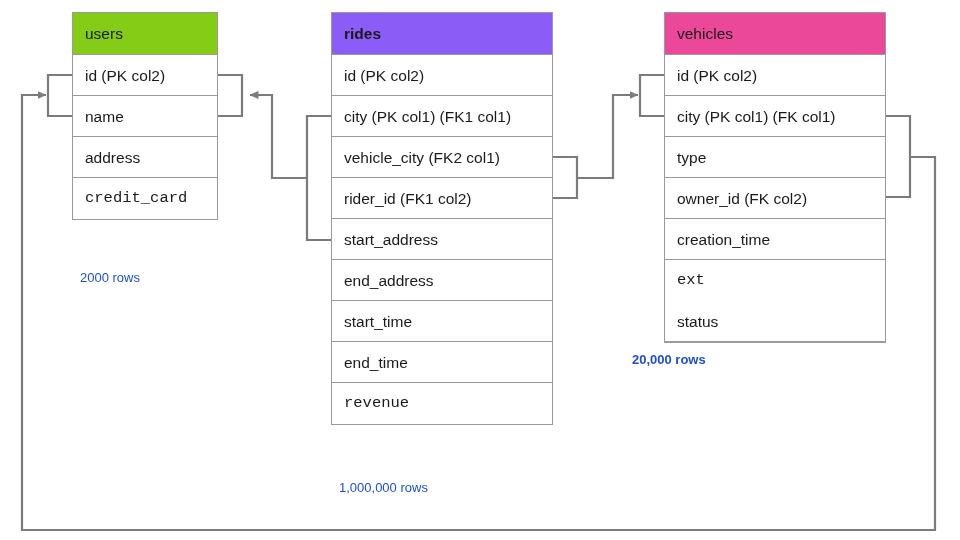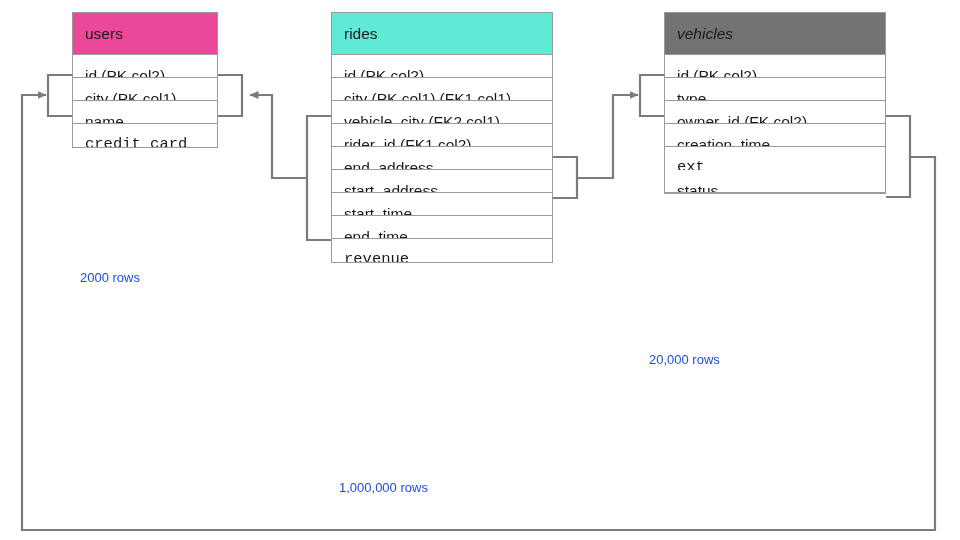--- a/index.html
+++ b/index.html
@@ -35,21 +35,21 @@
     line-height: 42px;
     padding: 0 0 0 12px;
     font-size: 15.5px;
     color: #1a1a1a;
     border-bottom: 1px solid #9a9a9a;
     white-space: nowrap;
     overflow: hidden;
   }
   .table-row {
     box-sizing: border-box;
-    height: 23px;
+    height: 41px;
     line-height: 41px;
     padding: 0 0 0 12px;
     font-size: 15.5px;
     color: #1a1a1a;
     border-bottom: 1px solid #9a9a9a;
     background: #ffffff;
     white-space: nowrap;
     overflow: hidden;
   }
   .table-row.last {
@@ -91,46 +91,47 @@
 
       <path marker-end="url(#arrowhead)" d="M577,178 L613,178 L613,95 L638,95"></path>
 
       <path d="M886,116 L910,116 L910,197 L886,197"></path>
 
       <path marker-end="url(#arrowhead)" d="M910,157 L935,157 L935,530 L22,530 L22,95 L46,95"></path>
     </g>
   </svg>
 
   <div class="table-box" style="left:72px; top:12px; width:146px;">
-    <div class="table-header" style="background:#ec4899;">users</div>
+    <div class="table-header" style="background:#84cc16;">users</div>
     <div class="table-row">id (PK col2)</div>
-    <div class="table-row">city (PK col1)</div>
     <div class="table-row">name</div>
+    <div class="table-row">address</div>
     <div class="table-row last">credit_card</div>
   </div>
   <div class="row-count" style="left:80px; top:270px;">2000 rows</div>
 
   <div class="table-box" style="left:331px; top:12px; width:222px;">
-    <div class="table-header" style="background:#5eead4;">rides</div>
+    <div class="table-header" style="background:#8b5cf6;font-weight:bold;">rides</div>
     <div class="table-row">id (PK col2)</div>
     <div class="table-row">city (PK col1) (FK1 col1)</div>
     <div class="table-row">vehicle_city (FK2 col1)</div>
     <div class="table-row">rider_id (FK1 col2)</div>
+    <div class="table-row">start_address</div>
     <div class="table-row">end_address</div>
-    <div class="table-row">start_address</div>
     <div class="table-row">start_time</div>
     <div class="table-row">end_time</div>
     <div class="table-row last">revenue</div>
   </div>
   <div class="row-count" style="left:339px; top:480px;">1,000,000 rows</div>
 
   <div class="table-box" style="left:664px; top:12px; width:222px;">
-    <div class="table-header" style="background:#737373;font-style:italic;">vehicles</div>
+    <div class="table-header" style="background:#ec4899;">vehicles</div>
     <div class="table-row">id (PK col2)</div>
+    <div class="table-row">city (PK col1) (FK col1)</div>
     <div class="table-row">type</div>
     <div class="table-row">owner_id (FK col2)</div>
     <div class="table-row">creation_time</div>
     <div class="table-row last">ext</div>
     <div class="table-row">status</div>
   </div>
-  <div class="row-count" style="left:649px; top:352px;">20,000 rows</div>
+  <div class="row-count" style="left:632px; top:352px;font-weight:bold;">20,000 rows</div>
 
 </div>
 
 </body></html>

